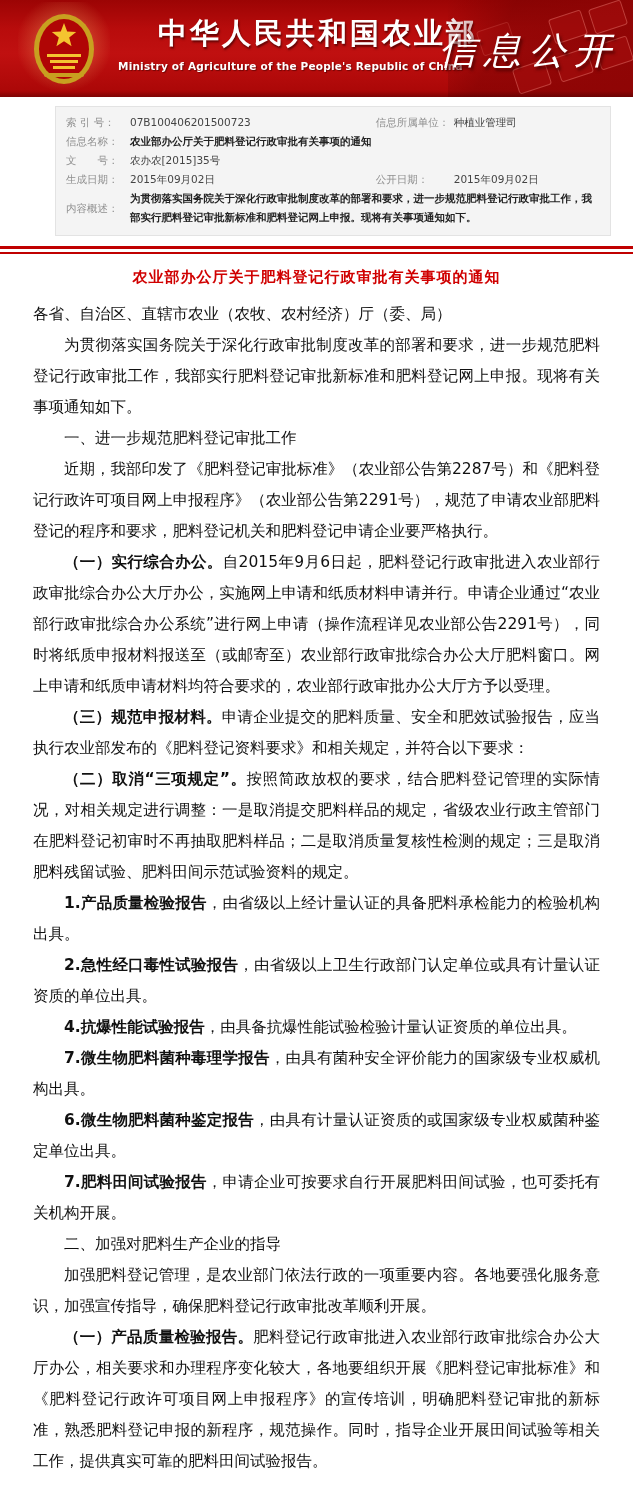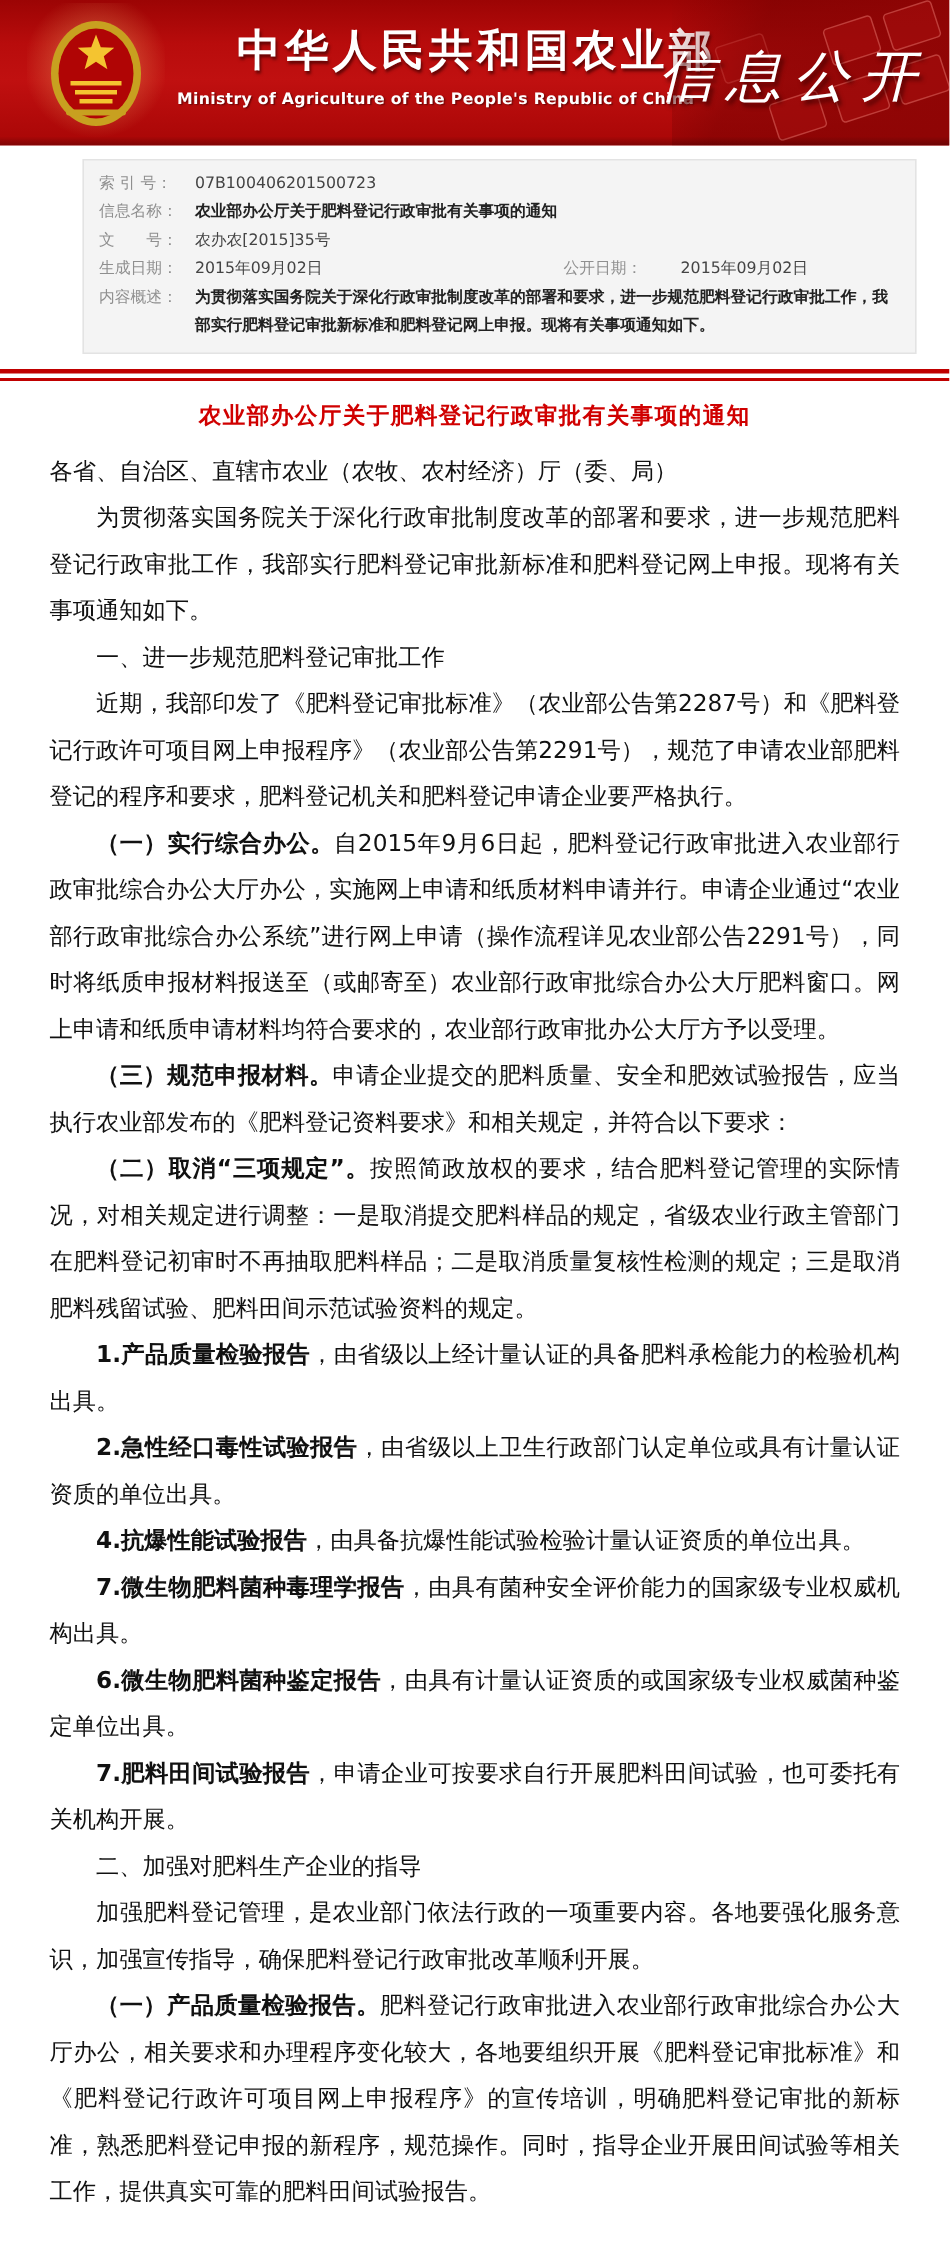--- a/index.html
+++ b/index.html
@@ -53,21 +53,21 @@
     margin:9px 22px 6px 55px; background:#f4f4f4; border:1px solid #e3e3e3;
     padding:6px 10px 8px 10px; font-size:10.5px; color:#555; line-height:19px;
   }
   .meta-row { display:flex; }
   .meta-label { color:#8f8f8f; flex:0 0 64px; white-space:nowrap; }
   .meta-label.wide { flex:0 0 78px; }
   .meta-val { color:#444; }
   .meta-val.strong { font-weight:bold; color:#222; }
   .meta-cell-l { display:flex; flex:1 1 58%; }
   .meta-cell-r { display:flex; flex:1 1 42%; }
-  .meta-summary { display:flex; }
+  .meta-summary { display:flex;align-items:center; }
   .meta-summary .meta-val { font-weight:bold; color:#222; }
   
   .double-rule { margin-top:10px; height:8px; border-top:3px solid #c00000; border-bottom:2px solid #c00000; }
   
   .doc-title {
     margin-top:14px; text-align:center; color:#d00000; font-weight:bold; font-size:15px;
     letter-spacing:1px;
   }
   .doc-body { padding:12px 33px 0 33px; color:#111; font-size:15.5px; line-height:31px; text-align:justify; }
   .doc-body p { margin:0; }
@@ -104,20 +104,24 @@
   </div>
   <div class="info-open">信息公开</div>
 </div>
 
 <div class="meta">
   <div class="meta-row">
     <div class="meta-cell-l">
       <span class="meta-label">索 引 号：</span>
       <span class="meta-val">07B100406201500723</span>
     </div>
+    <div class="meta-cell-r">
+      <span class="meta-label wide">信息所属单位：</span>
+      <span class="meta-val">种植业管理司</span>
+    </div>
   </div>
   <div class="meta-row">
     <span class="meta-label">信息名称：</span>
     <span class="meta-val strong">农业部办公厅关于肥料登记行政审批有关事项的通知</span>
   </div>
   <div class="meta-row">
     <span class="meta-label">文　　号：</span>
     <span class="meta-val">农办农[2015]35号</span>
   </div>
   <div class="meta-row">

